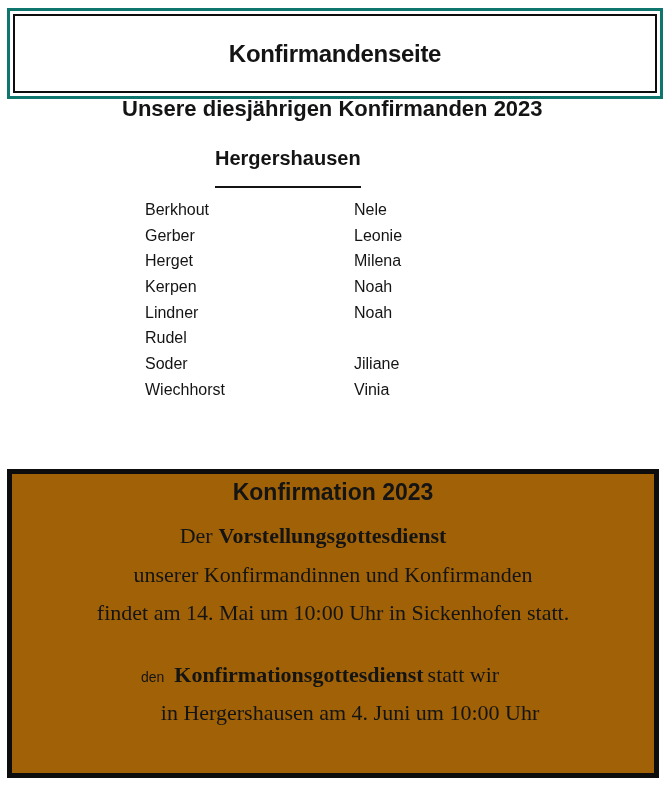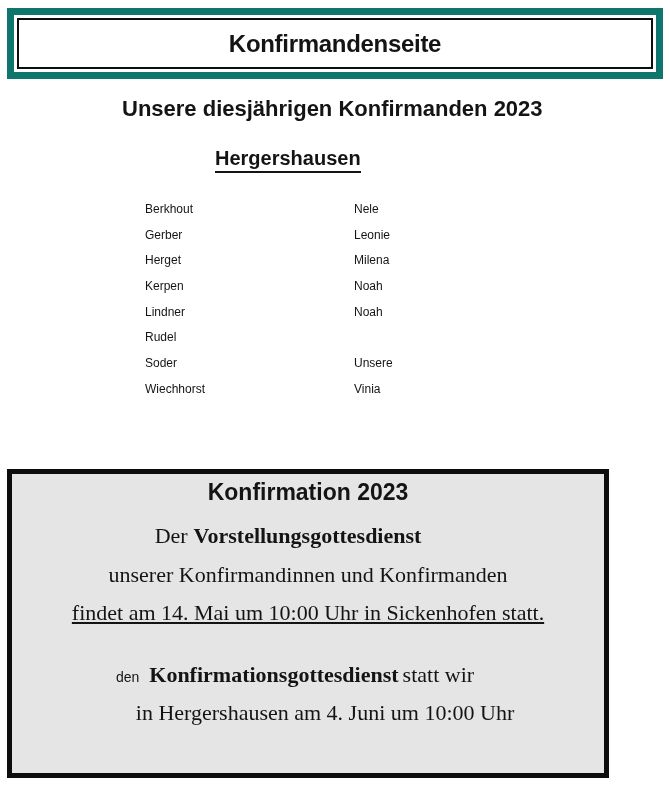--- a/index.html
+++ b/index.html
@@ -9,22 +9,22 @@
     background: #ffffff;
     color: #141414;
     font-family: "Liberation Sans", sans-serif;
     overflow: hidden;
   }
 
   
   .title-box {
     position: absolute;
     left: 7px; top: 8px;
-    width: 656px; height: 71px;
-    border: 7px solid #0f766e;
+    width: 656px; height: 91px;
+    border: 3px solid #0f766e;
     background: #ffffff;
   }
   .title-box-inner {
     position: absolute;
     inset: 3px;
     border: 2px solid #0d0d0d;
     display: flex;
     align-items: center;
     justify-content: center;
   }
@@ -45,66 +45,66 @@
   .group-heading {
     position: absolute;
     left: 215px; top: 147px;
     font-size: 20px;
     font-weight: 700;
     line-height: 22px;
   }
   .group-heading span {
     display: inline-block;
     border-bottom: 2px solid #141414;
-    padding-bottom: 2px;
+    padding-bottom: 17px;
   }
 
   
   .names-list {
     position: absolute;
     left: 145px; top: 197px;
     width: 380px;
   }
   .name-row {
     display: flex;
     height: 25.7px;
     line-height: 25.7px;
-    font-size: 12px;
+    font-size: 16px;
   }
   .name-last { width: 209px; }
   .name-first { flex: 1; }
 
   
   .announce-box {
     position: absolute;
     left: 7px; top: 469px;
-    width: 602px; height: 309px;
+    width: 652px; height: 309px;
     border: 5px solid #0d0d0d;
-    background: #e5e5e5;
+    background: #a16207;
   }
   .announce-line {
     position: absolute;
     left: 0;
     width: 100%;
     text-align: center;
     line-height: 30px;
     font-family: "Liberation Serif", serif;
     font-size: 22px;
     white-space: nowrap;
   }
   .announce-title {
     top: 3px;
     font-family: "Liberation Sans", sans-serif;
     font-size: 23px;
     font-weight: 700;
   }
   .line-vorstellung { top: 47px; transform: translateX(-20px); }
   .line-vorstellung .bold-part { font-weight: 700; margin-left: 6px; }
   .line-unserer { top: 86px; }
-  .line-findet { top: 124px; text-decoration: underline; }
+  .line-findet { top: 124px; }
   .line-konfgottesdienst { top: 186px; transform: translateX(-13px); }
   .line-konfgottesdienst .den-part {
     font-family: "Liberation Sans", sans-serif;
     font-size: 14px;
     margin-right: 10px;
   }
   .line-konfgottesdienst .bold-part { font-weight: 700; margin-right: 4px; }
   .line-hergershausen { top: 224px; transform: translateX(17px); }
 </style>
 </head>
@@ -141,21 +141,21 @@
   </div>
   <div class="name-row">
     <span class="name-last">Lindner</span>
     <span class="name-first">Noah</span>
   </div>
   <div class="name-row">
     <span class="name-last">Rudel</span>
   </div>
   <div class="name-row">
     <span class="name-last">Soder</span>
-    <span class="name-first">Unsere</span>
+    <span class="name-first">Jiliane</span>
   </div>
   <div class="name-row">
     <span class="name-last">Wiechhorst</span>
     <span class="name-first">Vinia</span>
   </div>
 </div>
 
 <div class="announce-box">
   <div class="announce-line announce-title">Konfirmation 2023</div>
 

